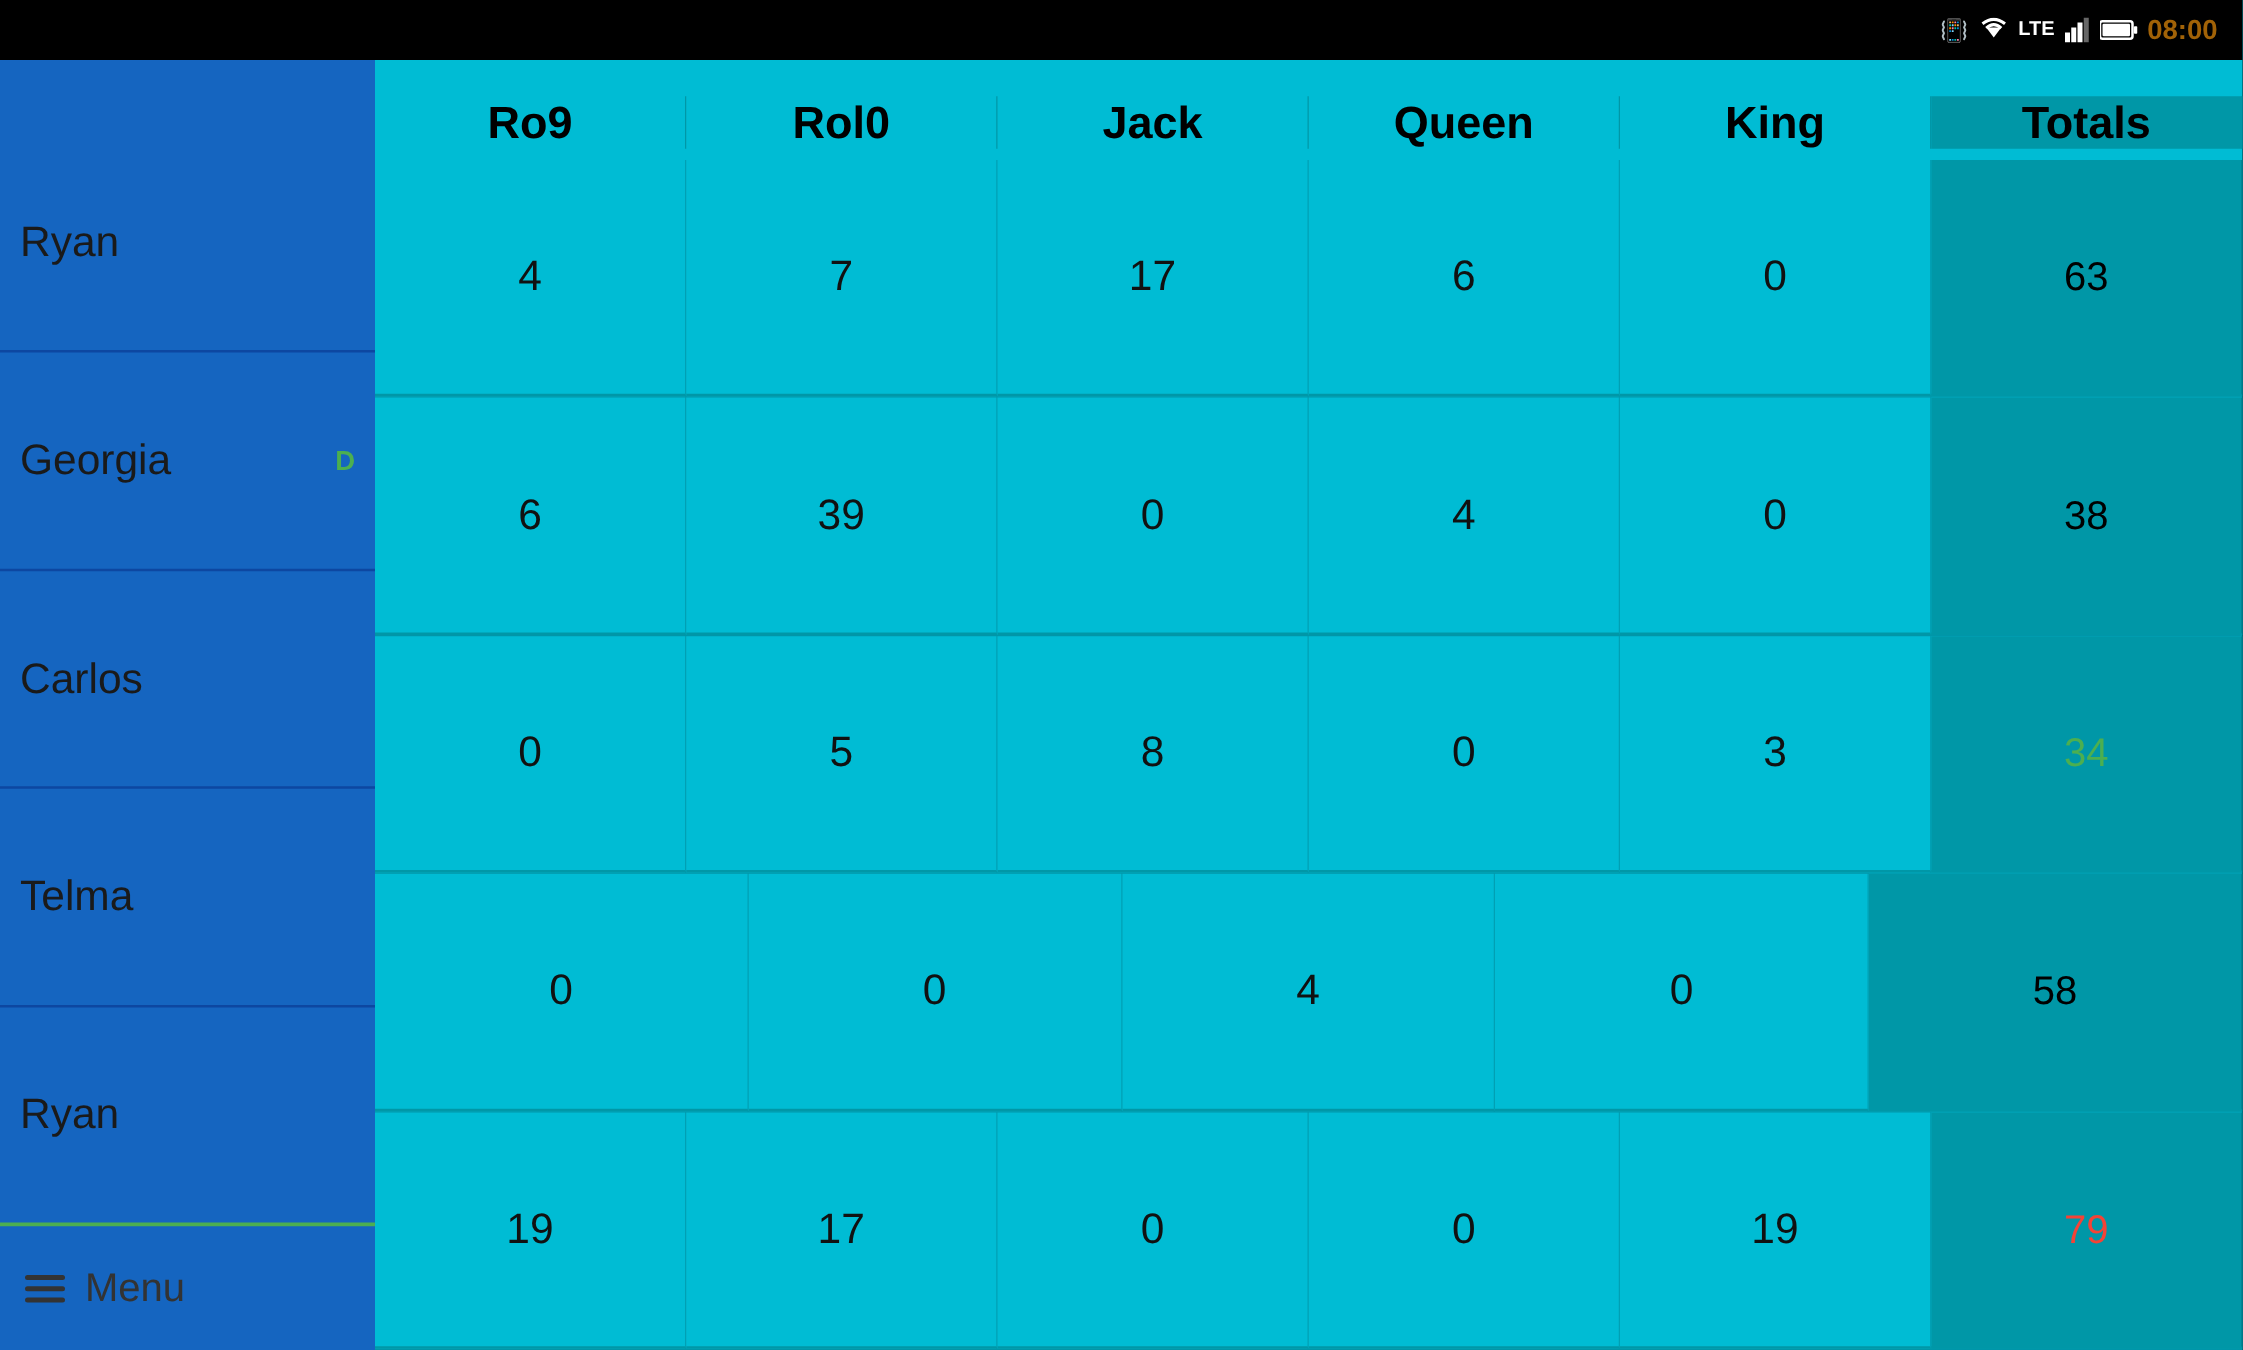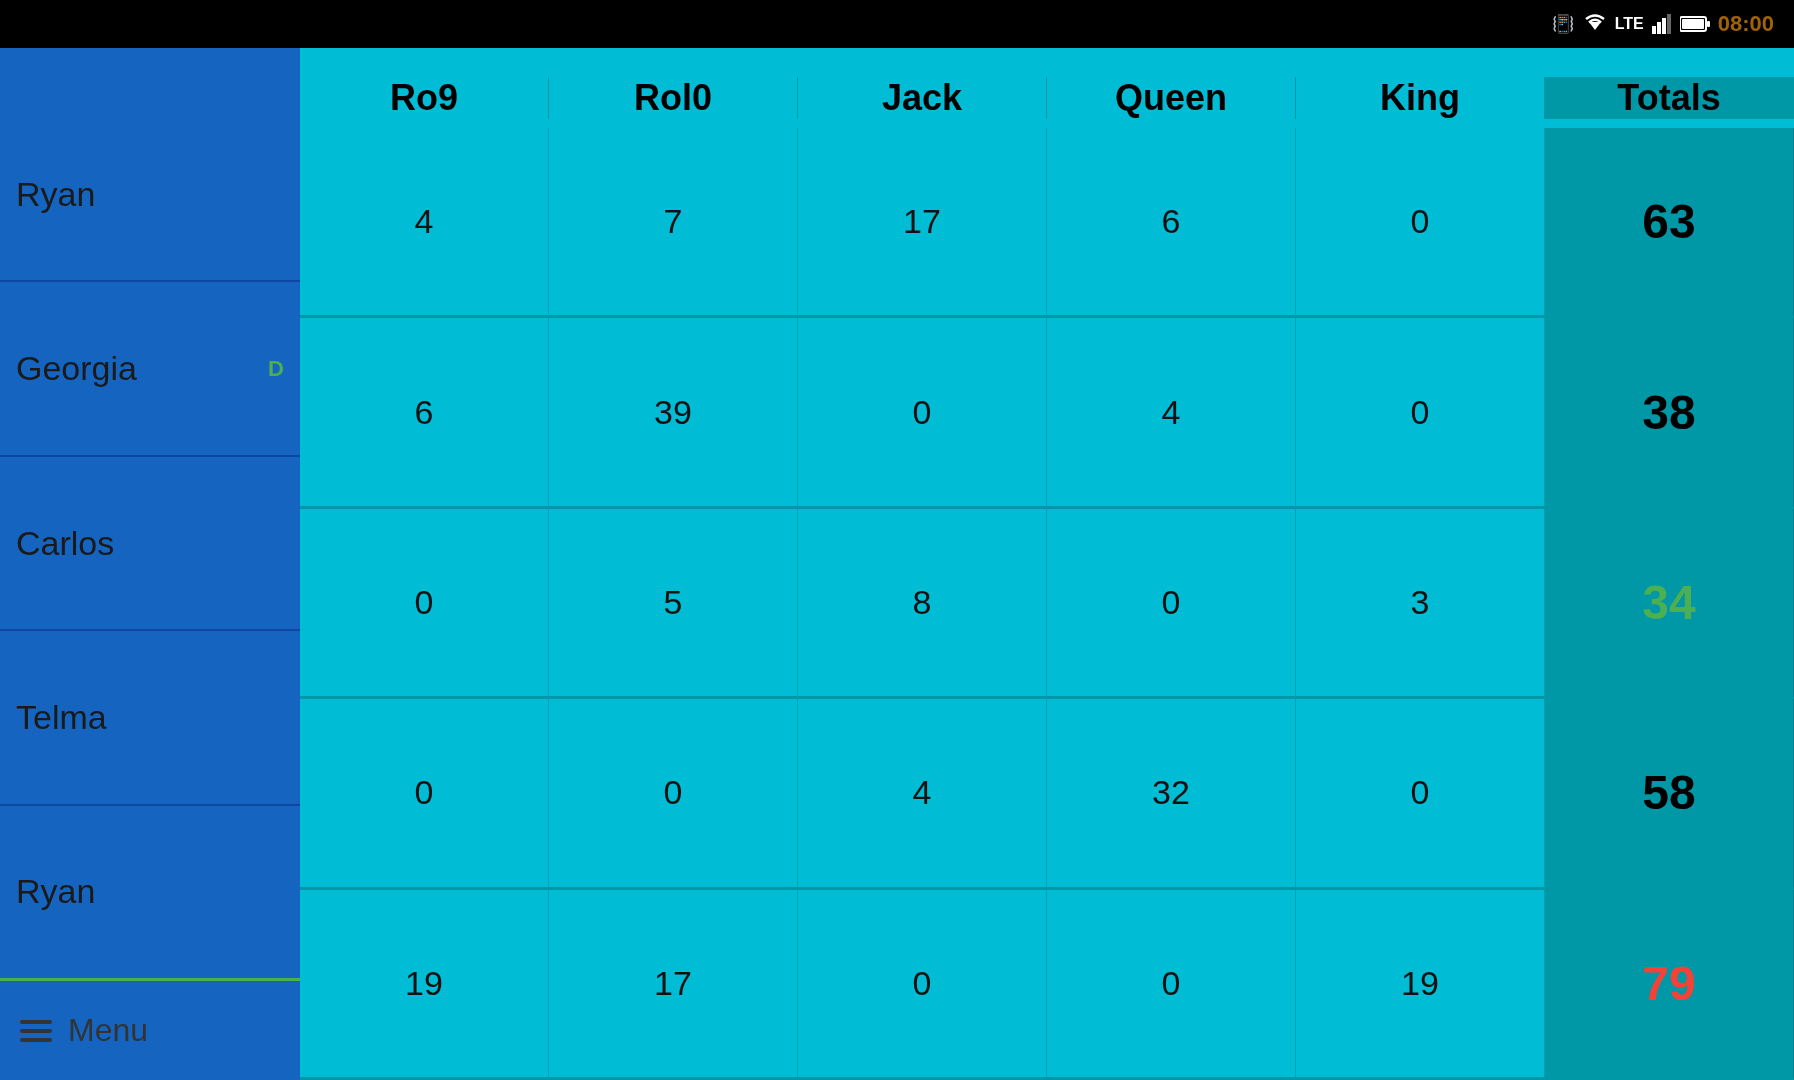--- a/index.html
+++ b/index.html
@@ -173,22 +173,22 @@
       align-items: center;
       justify-content: center;
       font-size: 34px;
       color: #111;
       border-right: 1px solid rgba(0,0,0,0.15);
       border-bottom: 2px solid #0097A7;
     }
 
     .totals-col {
       background: #0097A7;
-      font-weight: 700;
-      font-size: 48px;
+      font-weight: 400;
+      font-size: 32px;
       color: #000;
     }
 
     .totals-green {
       color: #4CAF50 !important;
     }
 
     .totals-red {
       color: #f44336 !important;
     }
@@ -294,21 +294,20 @@
           <div class="score-cell">5</div>
           <div class="score-cell">8</div>
           <div class="score-cell">0</div>
           <div class="score-cell">3</div>
           <div class="score-cell totals-col totals-green">34</div>
         </div>
         <div class="score-row">
           <div class="score-cell">0</div>
           <div class="score-cell">0</div>
           <div class="score-cell">4</div>
-          <div class="score-cell">32</div>
           <div class="score-cell">0</div>
           <div class="score-cell totals-col">58</div>
         </div>
         <div class="score-row">
           <div class="score-cell">19</div>
           <div class="score-cell">17</div>
           <div class="score-cell">0</div>
           <div class="score-cell">0</div>
           <div class="score-cell">19</div>
           <div class="score-cell totals-col totals-red">79</div>

